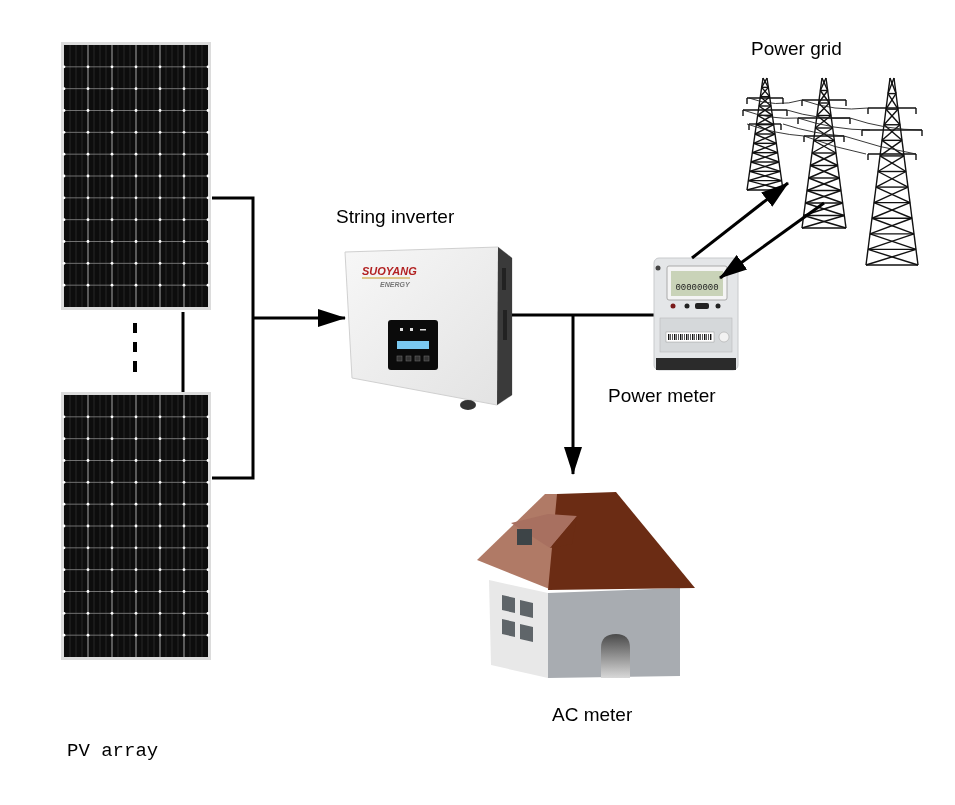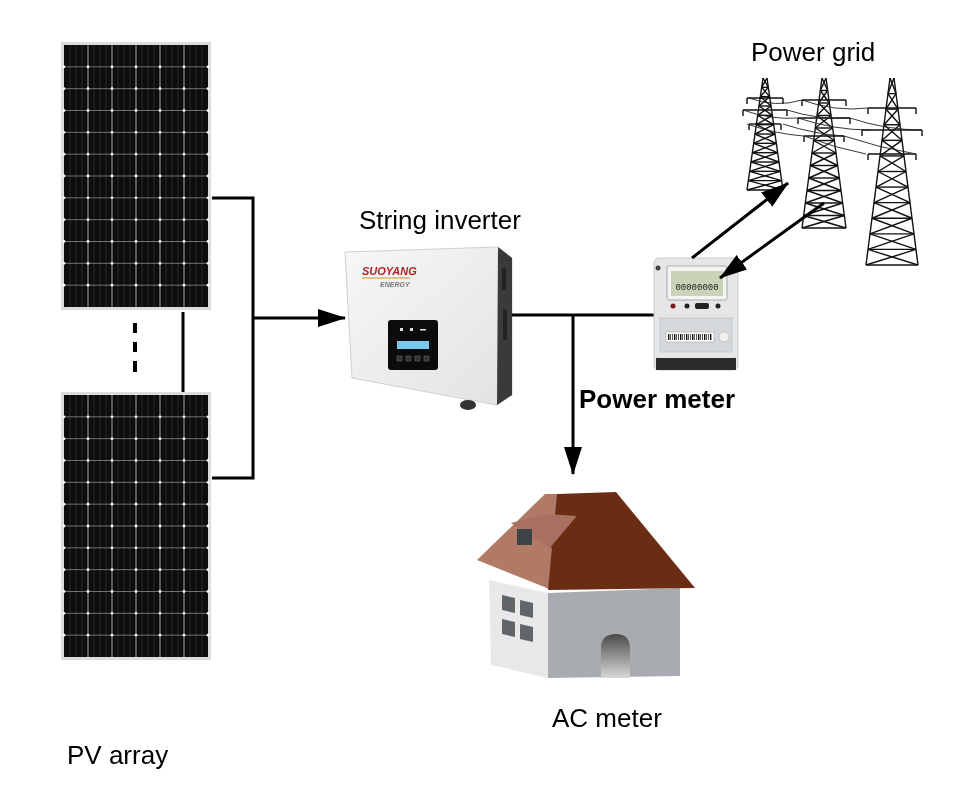--- a/index.html
+++ b/index.html
@@ -1,19 +1,19 @@
 <!DOCTYPE html>
 <html><head>
 <meta charset="utf-8">
 <style>
   html, body { margin: 0; padding: 0; background: #ffffff; }
   body { width: 955px; height: 805px; position: relative; overflow: hidden;
          font-family: "Liberation Sans", sans-serif; }
   #stage { position: absolute; left: 0; top: 0; }
-  .label { position: absolute; color: #000; font-size: 26px; white-space: nowrap; line-height: 1; }
+  .label { position: absolute; color: #000; font-size: 19px; white-space: nowrap; line-height: 1; }
 </style>
 </head>
 <body>
 
 <svg id="stage" width="955" height="805" viewBox="0 0 955 805">
   <defs>
     <marker id="arrowhead" markerWidth="10" markerHeight="8" refX="9" refY="4" orient="auto" markerUnits="userSpaceOnUse" viewBox="0 0 10 8">
       <path d="M0,0 L10,4 L0,8 z" fill="#000"></path>
     </marker>
     <marker id="arrowbig" markerWidth="28" markerHeight="18" refX="27" refY="9" orient="auto" markerUnits="userSpaceOnUse" viewBox="0 0 28 18">
@@ -505,17 +505,17 @@
     <polygon points="550,548 577,516 572,544" fill="#6b2c14"></polygon>
     <rect x="517" y="529" width="15" height="16" fill="#3d4447"></rect>
     <polygon points="502,595 515,598 515,613 502,610" fill="#5f6569"></polygon>
     <polygon points="520,600 533,603 533,618 520,615" fill="#5f6569"></polygon>
     <polygon points="502,619 515,622 515,637 502,634" fill="#5f6569"></polygon>
     <polygon points="520,624 533,627 533,642 520,639" fill="#5f6569"></polygon>
     <path d="M601,678 L601,648 Q601,634 616,634 Q630,634 630,648 L630,678 Z" fill="url(#doorGrad)"></path>
   </g>
 </svg>
 
-<div class="label" style="left:67px; top:742px;">PV array</div>
-<div class="label" style="left:336px; top:207px;margin-left:23px;">String inverter</div>
+<div class="label" style="left:67px; top:742px;font-family:Liberation Mono, monospace;">PV array</div>
+<div class="label" style="left:336px; top:207px;">String inverter</div>
 <div class="label" style="left:751px; top:39px;">Power grid</div>
-<div class="label" style="left:579px; top:386px;font-weight:bold;">Power meter</div>
+<div class="label" style="left:608px; top:386px;">Power meter</div>
 <div class="label" style="left:552px; top:705px;">AC meter</div>
 
 </body></html>

